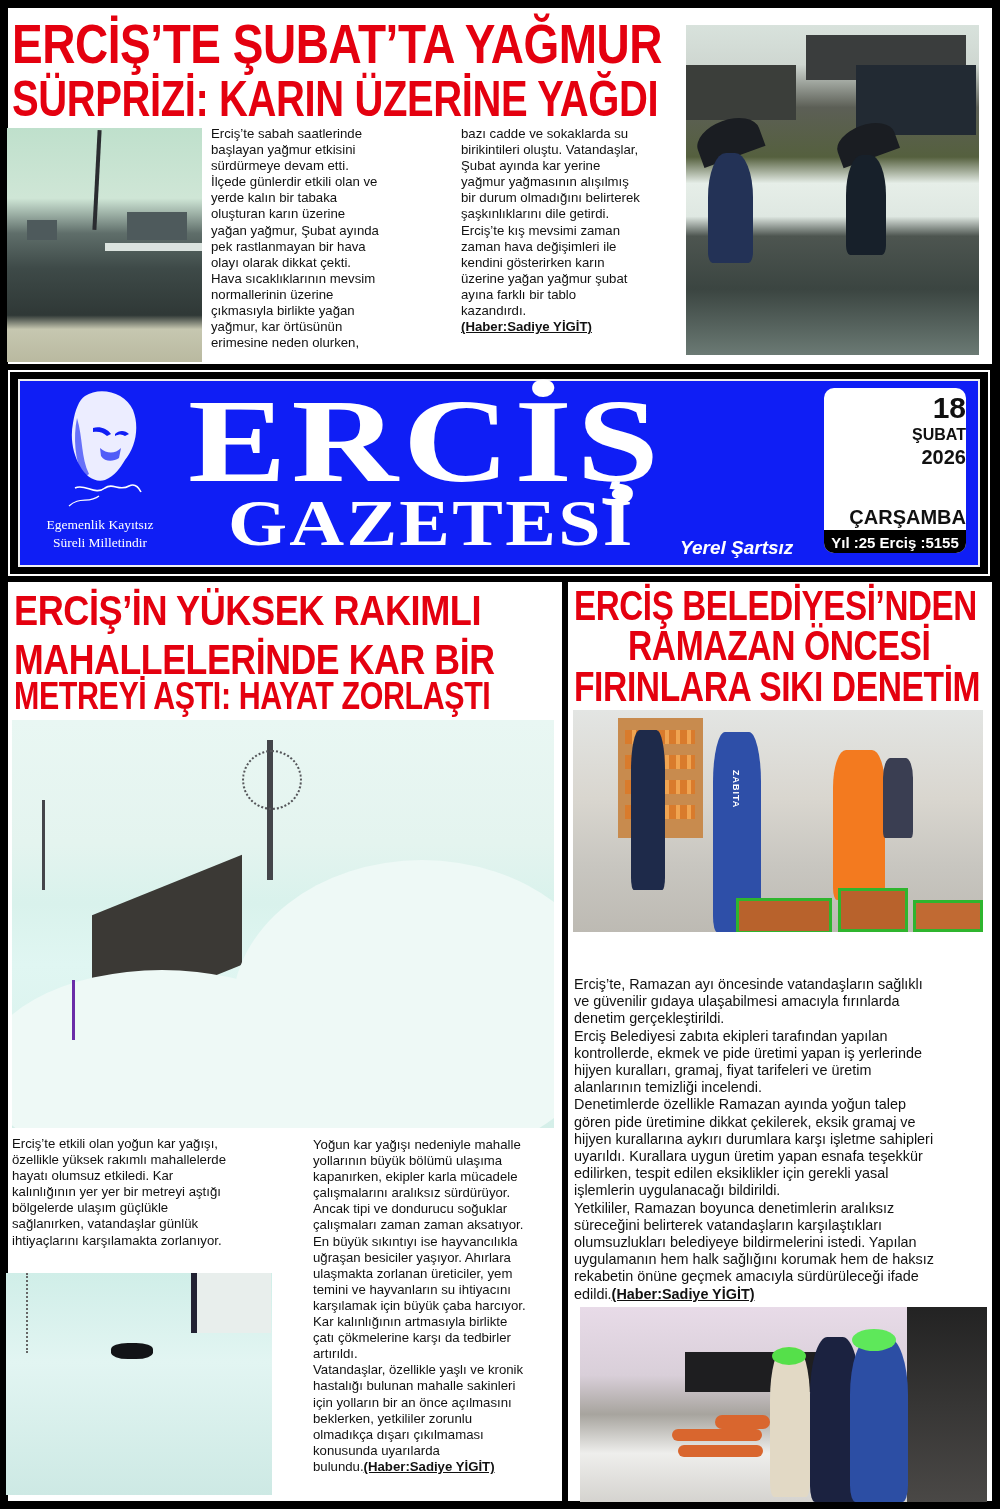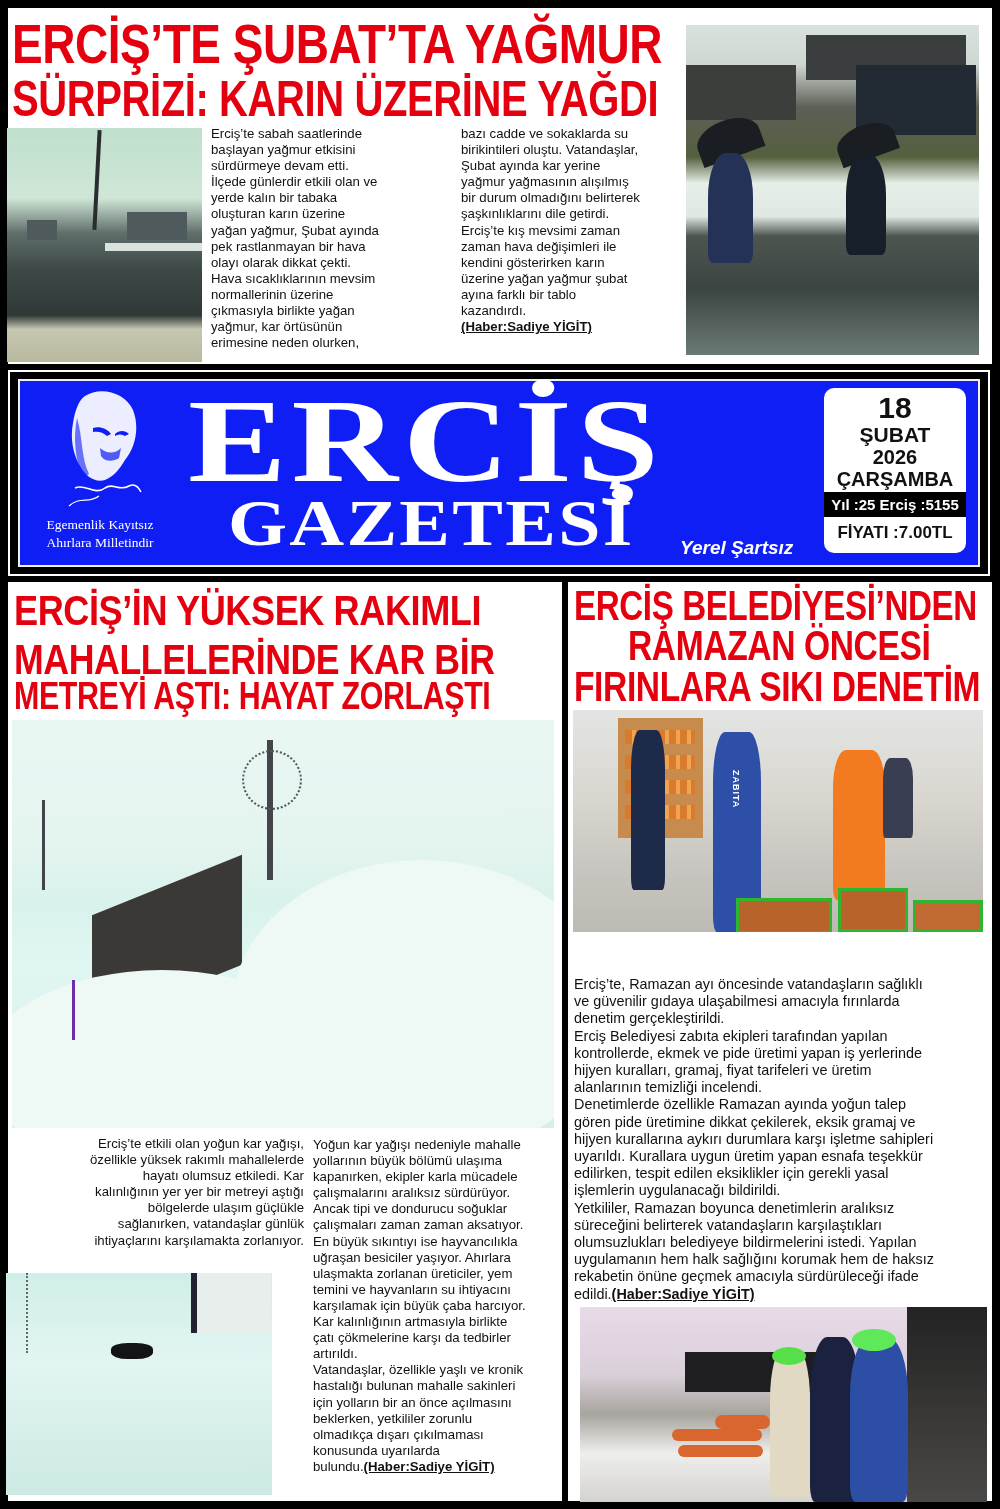--- a/index.html
+++ b/index.html
@@ -27,21 +27,21 @@
   .ph-rain2 .umb { position:absolute; background:#1a1d22; border-radius: 50% 50% 0 0; transform: rotate(-20deg); }
 
   
   .mast-outer { position:absolute; left:8px; top:370px; width:982px; height:206px; background:#000; border: 2px solid #fff; }
   .mast-inner { position:absolute; left:18px; top:379px; width:962px; height:188px; background:#0f1ef5; border: 2px solid #f0f0f0; }
   .logo-title { position:absolute; color:#fff; font-family: "Liberation Serif", serif; font-weight: bold; white-space: nowrap; }
   .atat-portrait { position:absolute; left:55px; top:388px; width:90px; height:125px; }
   .motto { position:absolute; color:#fff; font-family: "Liberation Serif", serif; font-size: 13.5px; line-height: 18px; text-align:center; }
   .yerel { position:absolute; color:#fff; font-style: italic; font-weight: bold; font-size: 19px; }
   .date-box { position:absolute; left:824px; top:388px; width:142px; height:165px; background:#fff; border-radius: 10px; overflow:hidden; }
-  .date-box .d { text-align:center; font-weight:bold; color:#111; }
+  .date-box .d { text-align:right; font-weight:bold; color:#111; }
   .date-box .yil { background:#000; color:#fff; font-weight: bold; font-size: 15px; text-align:center; height:25px; line-height:25px; margin: 2px 0 0 0; }
   .date-box .fiyat { text-align:center; font-weight:bold; font-size: 17px; color:#111; margin-top: 6px; }
 
   
   .ph-snow1 { background: linear-gradient(180deg, #e9f7f3 0%, #e4f4ef 30%, #d9f2ec 45%, #e0f6f2 60%, #d5efe9 100%); }
   .ph-snow1 .tree { position:absolute; background:#44454a; }
   .ph-snow1 .wall { position:absolute; left:80px; top:165px; width:150px; height:110px; background:#3b3935; transform: skewY(-22deg); }
   .ph-snow1 .drift { position:absolute; background:#eef9f6; border-radius: 50%; }
   .ph-snow2 { background: linear-gradient(180deg, #d0eee8 0%, #e2f5f2 40%, #cde9e4 100%); }
   .ph-snow2 .house { position:absolute; left:185px; top:0; width:80px; height:60px; background:#e8eeec; border-left: 6px solid #223; }
@@ -123,54 +123,54 @@
 <svg class="atat-portrait" viewBox="0 0 90 125">
   <path d="M30 8 C45 -2 70 4 78 22 C85 40 80 60 70 72 C65 80 60 88 50 92 C40 95 30 88 25 78 C18 66 15 50 18 35 C20 22 24 12 30 8 Z" fill="#ffffff" opacity="0.92"></path>
   <path d="M38 40 C44 38 52 40 56 46 L52 48 C48 44 43 43 38 44 Z M60 46 C64 42 70 42 74 46 L70 48 C67 46 64 46 60 48 Z" fill="#0f1ef5"></path>
   <path d="M45 60 C52 66 60 66 66 60 L64 70 C58 74 50 74 46 68 Z" fill="#0f1ef5" opacity="0.7"></path>
   <path d="M22 30 C28 50 26 70 34 86 L28 90 C20 72 18 50 22 30 Z" fill="#0f1ef5" opacity="0.6"></path>
   <path d="M20 100 C30 95 40 108 50 100 C58 94 64 104 74 98 C80 95 84 100 86 104" stroke="#fff" stroke-width="1.6" fill="none"></path>
   <path d="M14 118 C24 108 34 116 44 108" stroke="#fff" stroke-width="1.2" fill="none"></path>
 </svg>
 <div class="motto" style="left:30px; top:516px; width:140px;">
   <div>Egemenlik Kayıtsız</div>
-  <div>Ahırlara Milletindir</div>
+  <div>Süreli Milletindir</div>
 </div>
 
 <div class="logo-title" style="left:188px; top:382px; font-size:118px; line-height:120px; letter-spacing:4px; transform: scaleX(1.25); transform-origin:left top;">ERCİŞ</div>
 <div class="logo-title" style="left:228px; top:488px; font-size:66px; line-height:70px; letter-spacing:2px; transform: scaleX(1.15); transform-origin:left top;">GAZETESİ</div>
 
 <div class="yerel" style="left:680px; top:537px;">Yerel Şartsız</div>
 
 <div class="date-box">
   <div class="d" style="font-size:30px; line-height:32px; margin-top:4px;">18</div>
-  <div class="d" style="font-size:21px; line-height:22px;">ŞUBAT</div>
+  <div class="d" style="font-size:16px; line-height:22px;">ŞUBAT</div>
   <div class="d" style="font-size:20px; line-height:22px;">2026</div>
-  <div class="d" style="font-size:20px; line-height:22px;">ÇARŞAMBA</div>
+  <div class="d" style="font-size:20px; line-height:22px;margin-top:38px;">ÇARŞAMBA</div>
   <div class="yil">Yıl :25  Erciş :5155</div>
   <div class="fiyat">FİYATI :7.00TL</div>
 </div>
 
 <div class="panel" style="left:8px; top:582px; width:554px; height:919px;"></div>
 
 <div class="headline" style="left:14px; top:588px; font-size:42px; line-height:46px; transform: scaleX(0.86);">ERCİŞ’İN YÜKSEK RAKIMLI</div>
 <div class="headline" style="left:14px; top:637px; font-size:42px; line-height:46px; transform: scaleX(0.85);">MAHALLELERİNDE KAR BİR</div>
 <div class="headline" style="left:14px; top:676px; font-size:38px; line-height:40px; transform: scaleX(0.80);">METREYİ AŞTI: HAYAT ZORLAŞTI</div>
 
 <div class="photo ph-snow1" style="left:12px; top:720px; width:542px; height:408px;">
   <div class="tree" style="left:255px; top:20px; width:6px; height:140px;"></div>
   <div class="tree" style="left:230px; top:30px; width:60px; height:60px; background:transparent; border: 2px dotted #55565a; border-radius:50%;"></div>
   <div class="tree" style="left:30px; top:80px; width:3px; height:90px;"></div>
   <div class="wall"></div>
   <div class="drift" style="left:220px; top:140px; width:380px; height:300px;"></div>
   <div class="drift" style="left:-30px; top:250px; width:360px; height:200px;"></div>
   <div class="tree" style="left:60px; top:260px; width:3px; height:60px; background:#6b2da8;"></div>
 </div>
 
-<div class="body-text" style="left:12px; top:1136px; width:292px;text-align:right;">
+<div class="body-text" style="left:12px; top:1136px; width:292px;">
   <p>Erciş’te etkili olan yoğun kar yağışı,
 özellikle yüksek rakımlı mahallelerde
 hayatı olumsuz etkiledi. Kar
 kalınlığının yer yer bir metreyi aştığı
 bölgelerde ulaşım güçlükle
 sağlanırken, vatandaşlar günlük
 ihtiyaçlarını karşılamakta zorlanıyor.</p>
 </div>
 
 <div class="photo ph-snow2" style="left:6px; top:1273px; width:266px; height:222px;">

